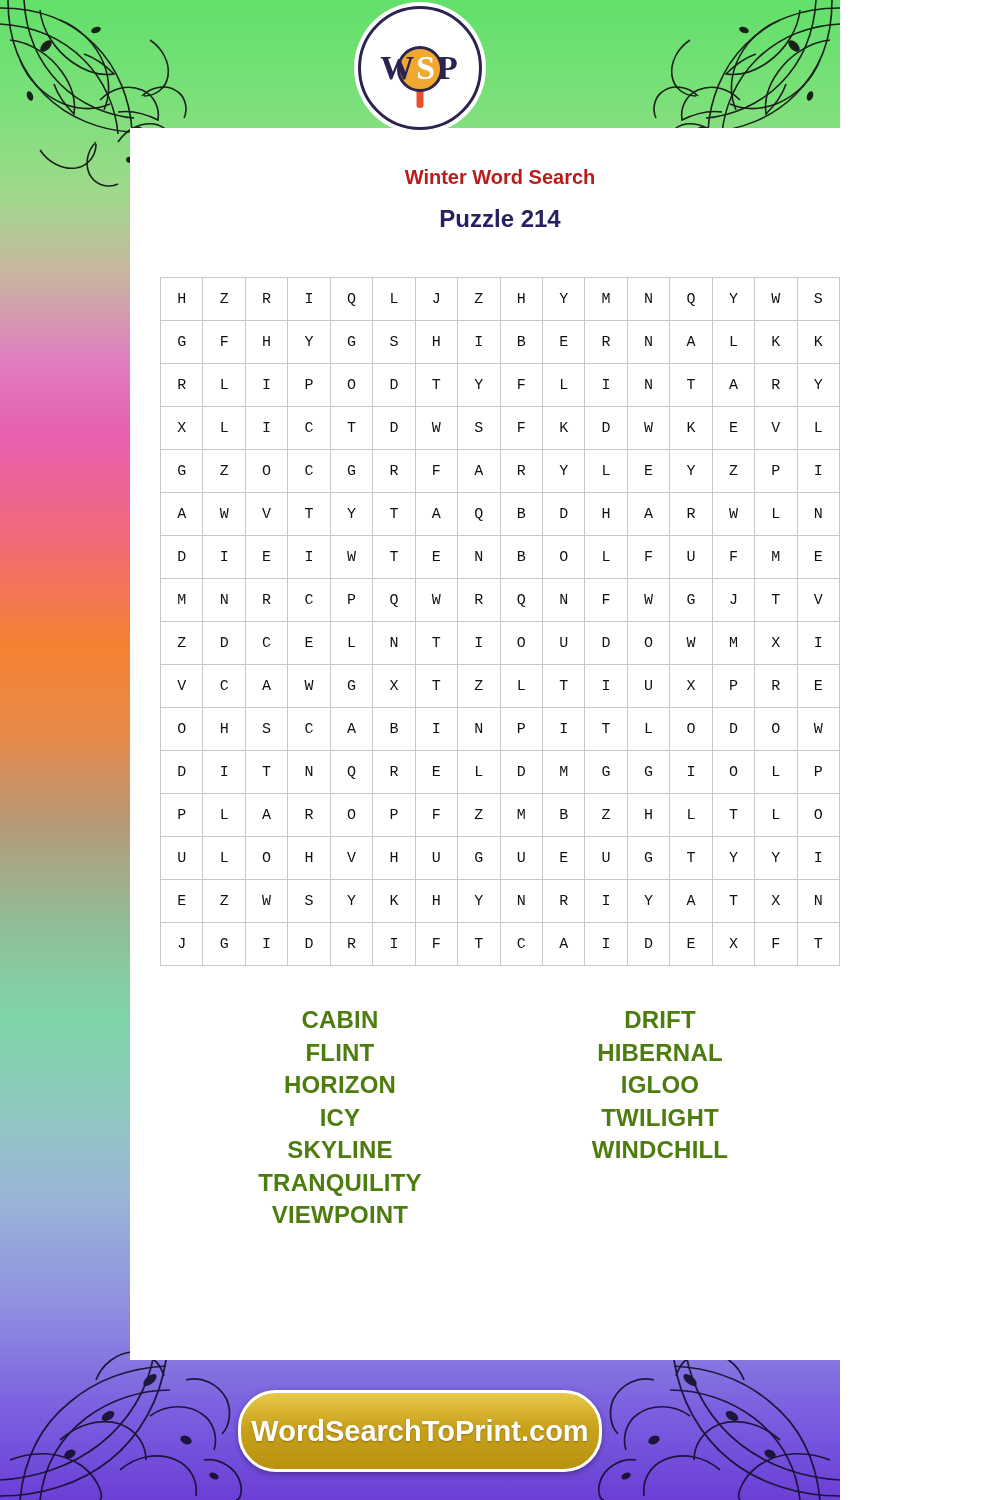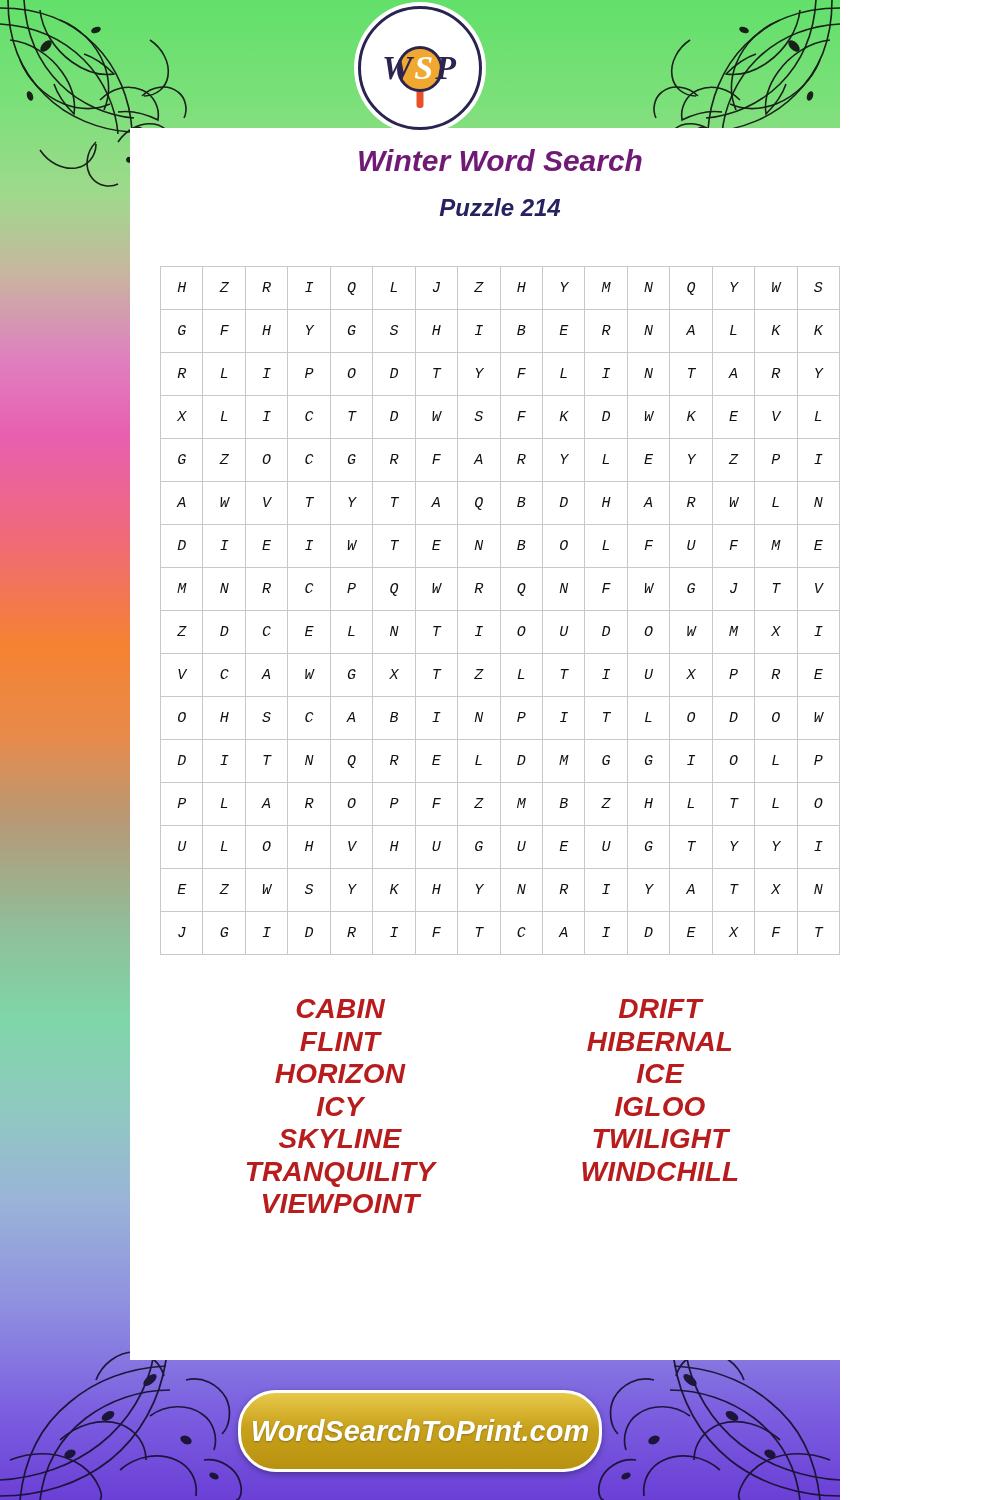--- a/index.html
+++ b/index.html
@@ -29,21 +29,20 @@
         #e88a4a 49%,
         #b59a78 55%,
         #8fbf9a 62%,
         #7fd6a8 68%,
         #8fc9c0 74%,
         #9ab4d8 80%,
         #8f90e0 87%,
         #7c5fe0 94%,
         #6b3fd6 100%);
     overflow: hidden;
-    font-style: italic;
   }
   
   .corner {
     position: absolute;
     width: 210px;
     height: 190px;
     opacity: 0.92;
     pointer-events: none;
   }
   .corner svg { display:block; width:100%; height:100%; }
@@ -118,24 +117,24 @@
     position: absolute;
     top: 128px;
     left: 130px;
     width: 740px;
     height: 1232px;
     background: #ffffff;
     z-index: 3;
   }
   .title {
     text-align: center;
-    color: #701a75;
-    font-size: 30px;
+    color: #b91c1c;
+    font-size: 20px;
     font-weight: bold;
-    margin-top: 16px;
+    margin-top: 38px;
   }
   .subtitle {
     text-align: center;
     color: #262161;
     font-size: 24px;
     font-weight: bold;
     margin-top: 16px;
   }
 
   
@@ -164,22 +163,22 @@
     margin: 38px auto 0 auto;
     width: 620px;
     display: flex;
     justify-content: space-between;
   }
   .words-col {
     width: 300px;
     text-align: center;
   }
   .word {
-    color: #b91c1c;
-    font-size: 28px;
+    color: #4d7c0f;
+    font-size: 24px;
     font-weight: bold;
     line-height: 32.5px;
     letter-spacing: 0.2px;
   }
 
   
   .footer-btn {
     position: absolute;
     left: 50%;
     transform: translateX(-50%);
@@ -628,21 +627,20 @@
           <div class="word">FLINT</div>
           <div class="word">HORIZON</div>
           <div class="word">ICY</div>
           <div class="word">SKYLINE</div>
           <div class="word">TRANQUILITY</div>
           <div class="word">VIEWPOINT</div>
         </div>
       <div class="words-col" id="words-right">
           <div class="word">DRIFT</div>
           <div class="word">HIBERNAL</div>
-          <div class="word">ICE</div>
           <div class="word">IGLOO</div>
           <div class="word">TWILIGHT</div>
           <div class="word">WINDCHILL</div>
         </div>
     </div>
   </div>
 
   <div class="footer-btn">
     <span>WordSearchToPrint.com</span>
   </div>

